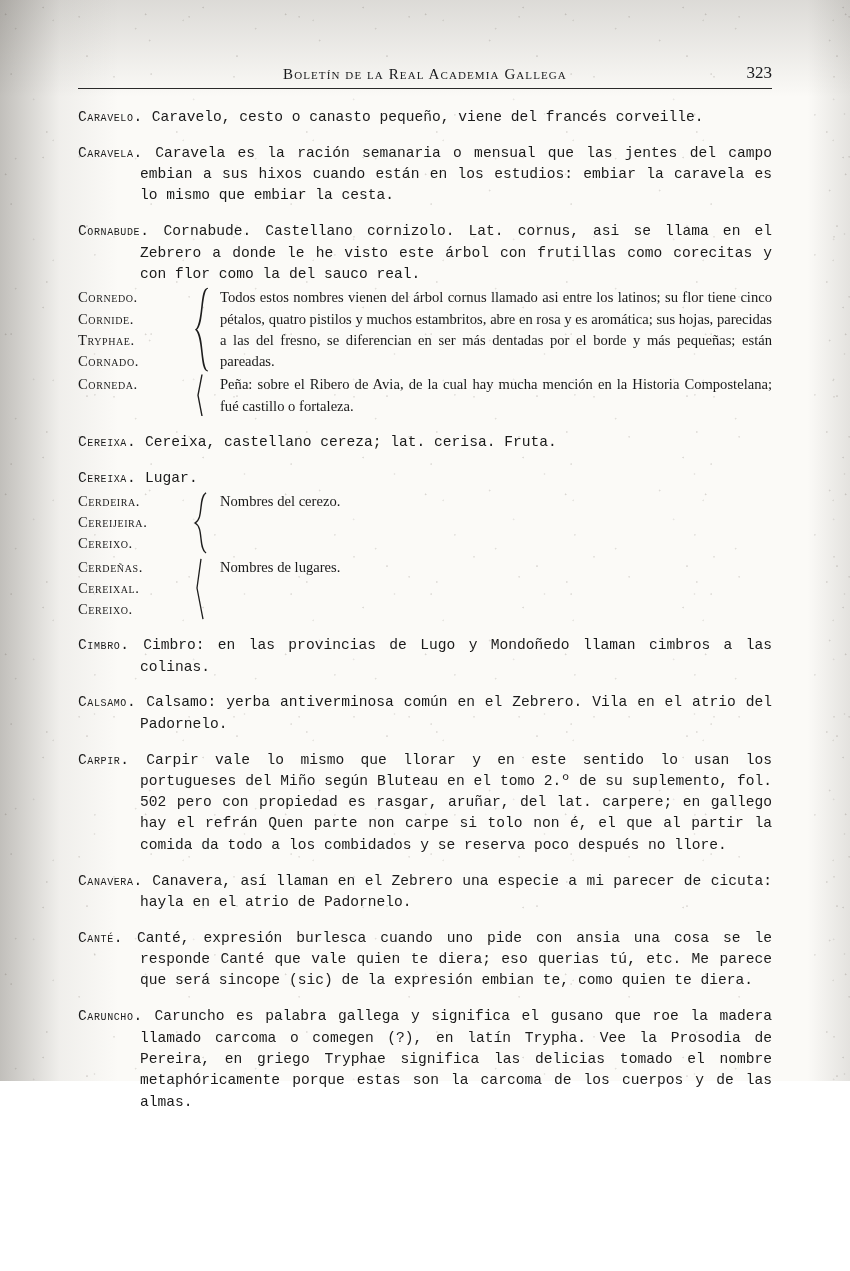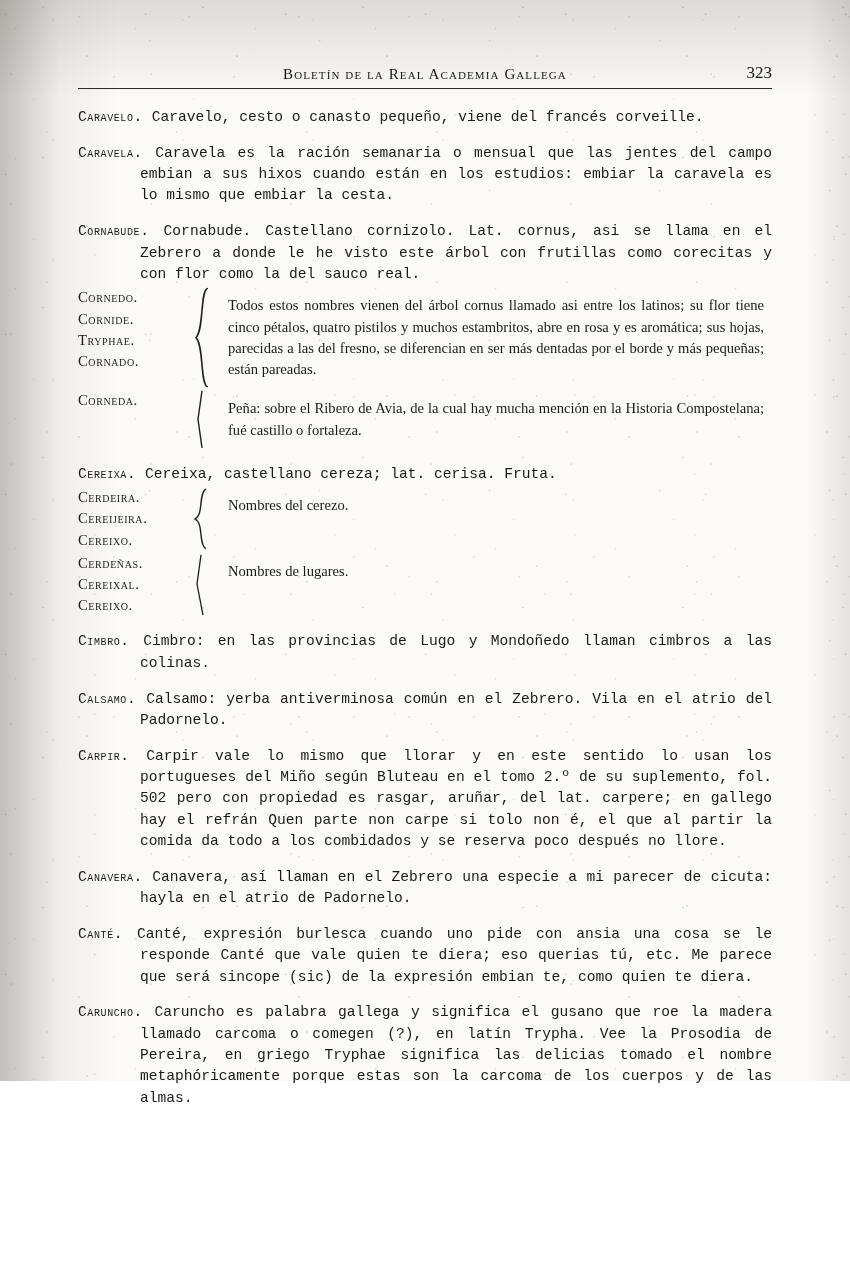--- a/index.html
+++ b/index.html
@@ -142,21 +142,21 @@
     top: 0;
     height: 100%;
     width: 22px;
   }
   .group .gbody {
     flex: 1 1 auto;
     padding-left: 4px;
     text-align: justify;
   }
   .group .gbody p {
-    margin: 8px;
+    margin: 0;
   }
   .italic { }
 </style>
 </head>
 <body>
 
 <div class="page">
   <div class="content">
 
     <header class="running-head">
@@ -211,20 +211,24 @@
         <div class="gbody">
           <p>Peña: sobre el Ribero de Avia, de la cual hay mucha mención en la Historia Compostelana; fué castillo o fortaleza.</p>
         </div>
       </div>
 
       <p class="entry">
         <span class="hw">Cereixa.</span>
         <span class="body">Cereixa, castellano cereza; lat. cerisa. Fruta.</span>
       </p>
 
+      <p class="entry">
+        <span class="hw">Cereixa.</span>
+        <span class="body">Lugar.</span>
+      </p>
 
       <div class="group">
         <div class="heads">
           <span class="hw">Cerdeira.</span>
           <span class="hw">Cereijeira.</span>
           <span class="hw">Cereixo.</span>
         </div>
         <div class="brace">
           <svg viewBox="0 0 22 70" preserveAspectRatio="none" aria-hidden="true">
             <path d="M14 2 C6 8, 12 30, 3 35 C12 40, 6 62, 14 68" fill="none" stroke="#1e1e1e" stroke-width="1.4"></path>

